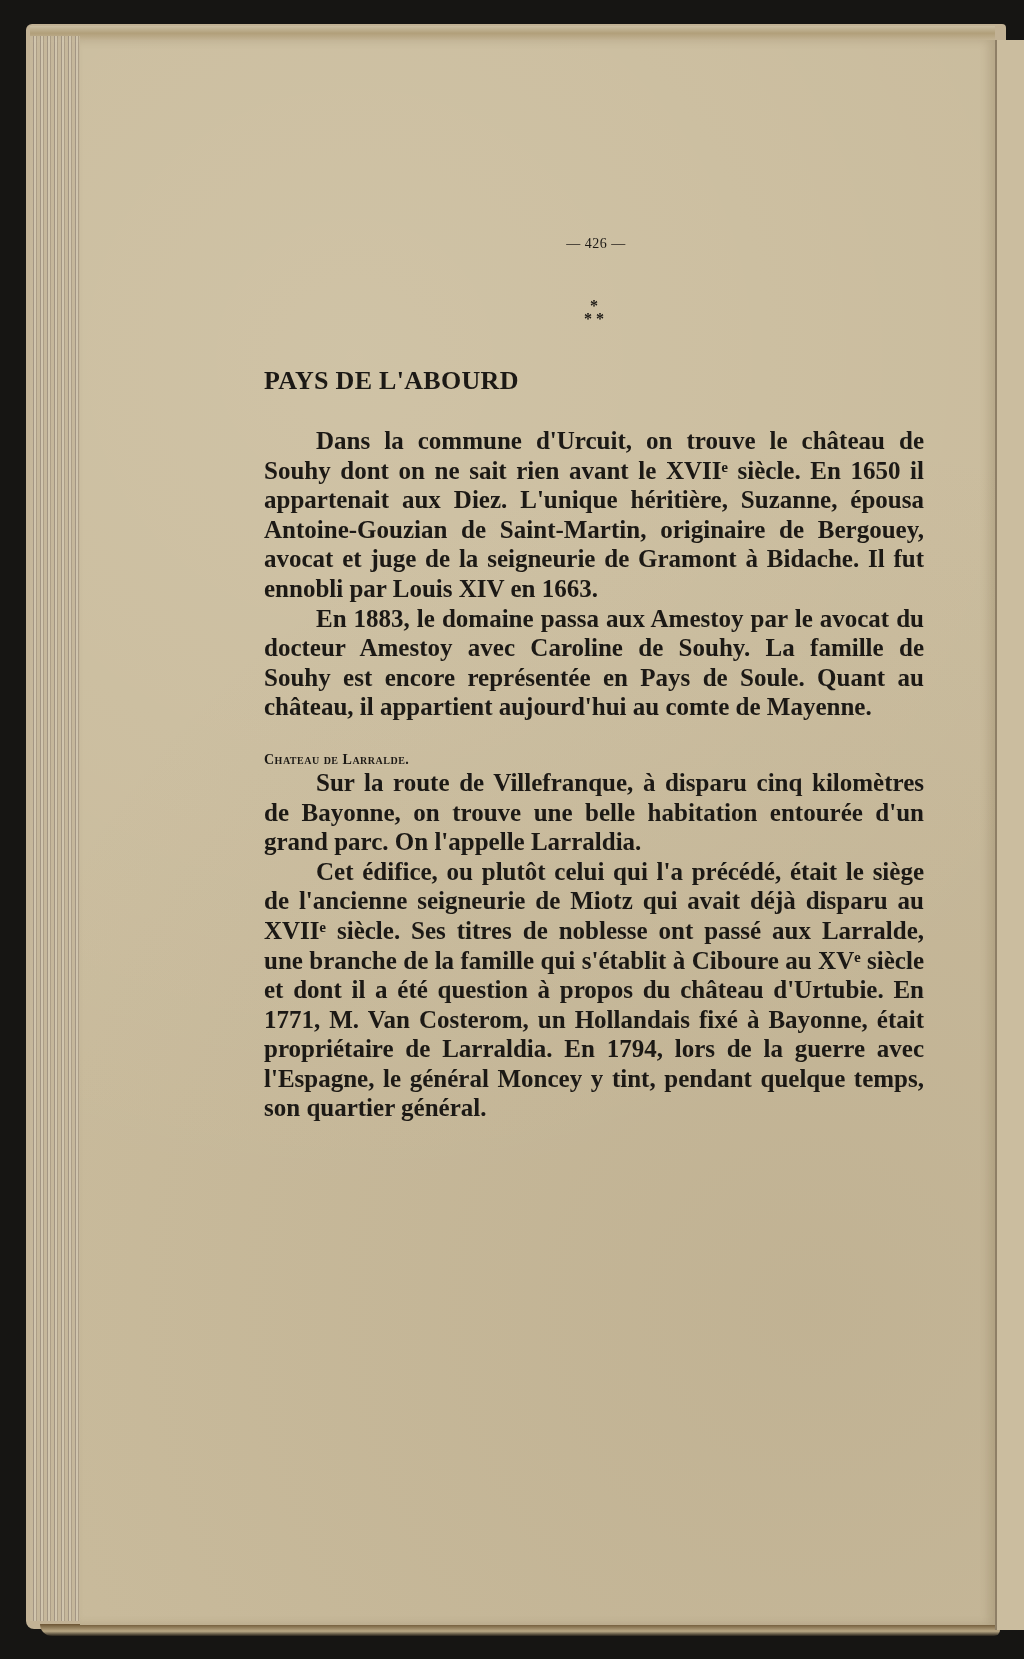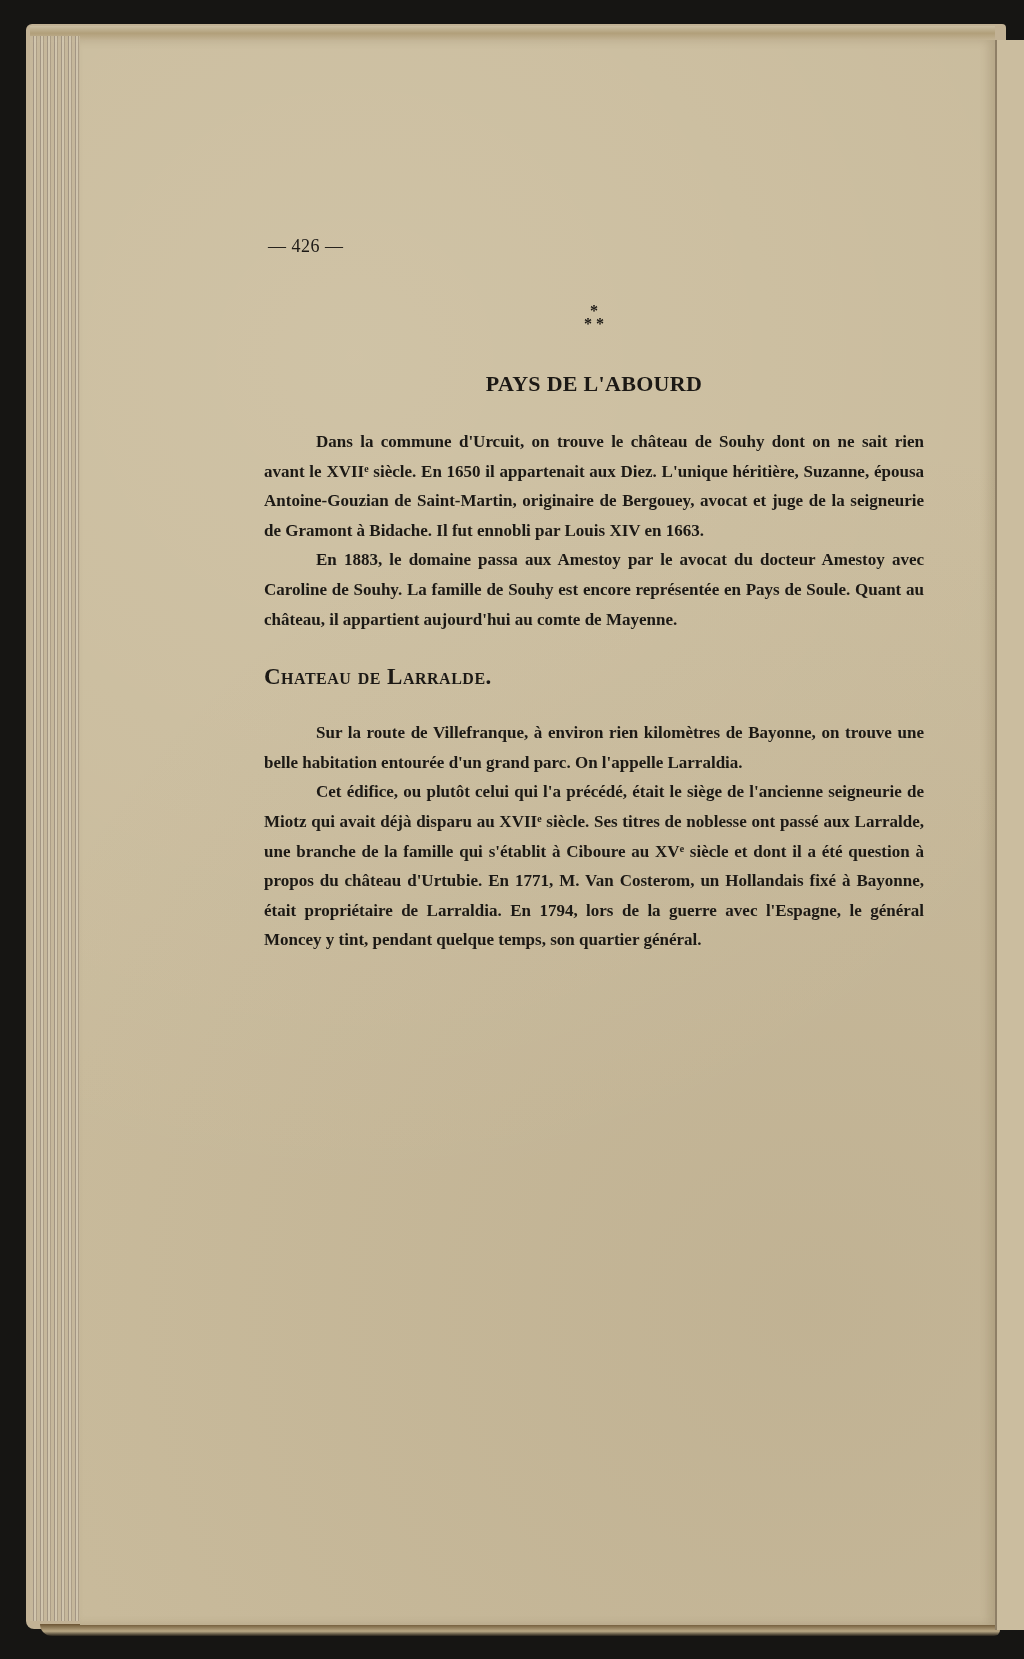--- a/index.html
+++ b/index.html
@@ -43,43 +43,43 @@
     .gutter-page {
       position: absolute; left: 995px; top: 40px; width: 29px; height: 1590px;
       background: #cbbd9f;
       border-left: 2px solid #8e7f66;
     }
     .text-block {
       position: absolute; left: 264px; top: 236px; width: 660px;
       color: #1c1915;
     }
     .folio {
-      text-align: left; font-size: 18px; letter-spacing: 0.5px;
+      text-align: center; font-size: 14px; letter-spacing: 0.5px;
       margin-left: 4px;
     }
     .asterism {
       text-align: center; margin-top: 48px; font-size: 16px; line-height: 12px;
       font-weight: bold;
     }
     .asterism div { height: 13px; }
     .section-title {
-      text-align: center; font-size: 22px; font-weight: bold;
+      text-align: left; font-size: 26px; font-weight: bold;
       margin-top: 40px; margin-bottom: 30px; letter-spacing: 0.3px;
       font-family: "Liberation Serif", "DejaVu Serif", serif;
     }
     .para {
-      font-size: 17px; line-height: 29.6px; text-align: justify;
+      font-size: 25px; line-height: 29.6px; text-align: justify;
       font-weight: bold; margin: 0;
       font-family: "Liberation Serif", "DejaVu Serif", serif;
       text-align-last: left;
     }
     .para.indent { text-indent: 52px; }
     .subheading {
-      font-size: 23px; font-weight: bold; font-variant: small-caps;
-      margin-top: 30px; margin-bottom: 28px; letter-spacing: 0.5px;
+      font-size: 14px; font-weight: bold; font-variant: small-caps;
+      margin-top: 30px; letter-spacing: 0.5px;
     }
   </style>
 </head>
 <body>
 
 <div class="page-stack"></div>
 <div class="top-edge"></div>
 <div class="page-edges"></div>
 <div class="bottom-edge"></div>
 <div class="gutter-page"></div>
@@ -97,16 +97,16 @@
   <div class="section-title">PAYS DE L'ABOURD</div>
 
   <div>
     <p class="para indent">Dans la commune d'Urcuit, on trouve le château de Souhy dont on ne sait rien avant le XVIIᵉ siècle. En 1650 il appartenait aux Diez. L'unique héritière, Suzanne, épousa Antoine-Gouzian de Saint-Martin, originaire de Bergouey, avocat et juge de la seigneurie de Gramont à Bidache. Il fut ennobli par Louis XIV en 1663.</p>
     <p class="para indent">En 1883, le domaine passa aux Amestoy par le avocat du docteur Amestoy avec Caroline de Souhy. La famille de Souhy est encore représentée en Pays de Soule. Quant au château, il appartient aujourd'hui au comte de Mayenne.</p>
   </div>
 
   <div class="subheading">Chateau de Larralde.</div>
 
   <div>
-    <p class="para indent">Sur la route de Villefranque, à environ rien kilomètres de Bayonne, on trouve une belle habitation entourée d'un grand parc. On l'appelle Larraldia.</p>
+    <p class="para indent">Sur la route de Villefranque, à disparu cinq kilomètres de Bayonne, on trouve une belle habitation entourée d'un grand parc. On l'appelle Larraldia.</p>
     <p class="para indent">Cet édifice, ou plutôt celui qui l'a précédé, était le siège de l'ancienne seigneurie de Miotz qui avait déjà disparu au XVIIᵉ siècle. Ses titres de noblesse ont passé aux Larralde, une branche de la famille qui s'établit à Ciboure au XVᵉ siècle et dont il a été question à propos du château d'Urtubie. En 1771, M. Van Costerom, un Hollandais fixé à Bayonne, était propriétaire de Larraldia. En 1794, lors de la guerre avec l'Espagne, le général Moncey y tint, pendant quelque temps, son quartier général.</p>
   </div>
 </div>
 
 </body></html>

